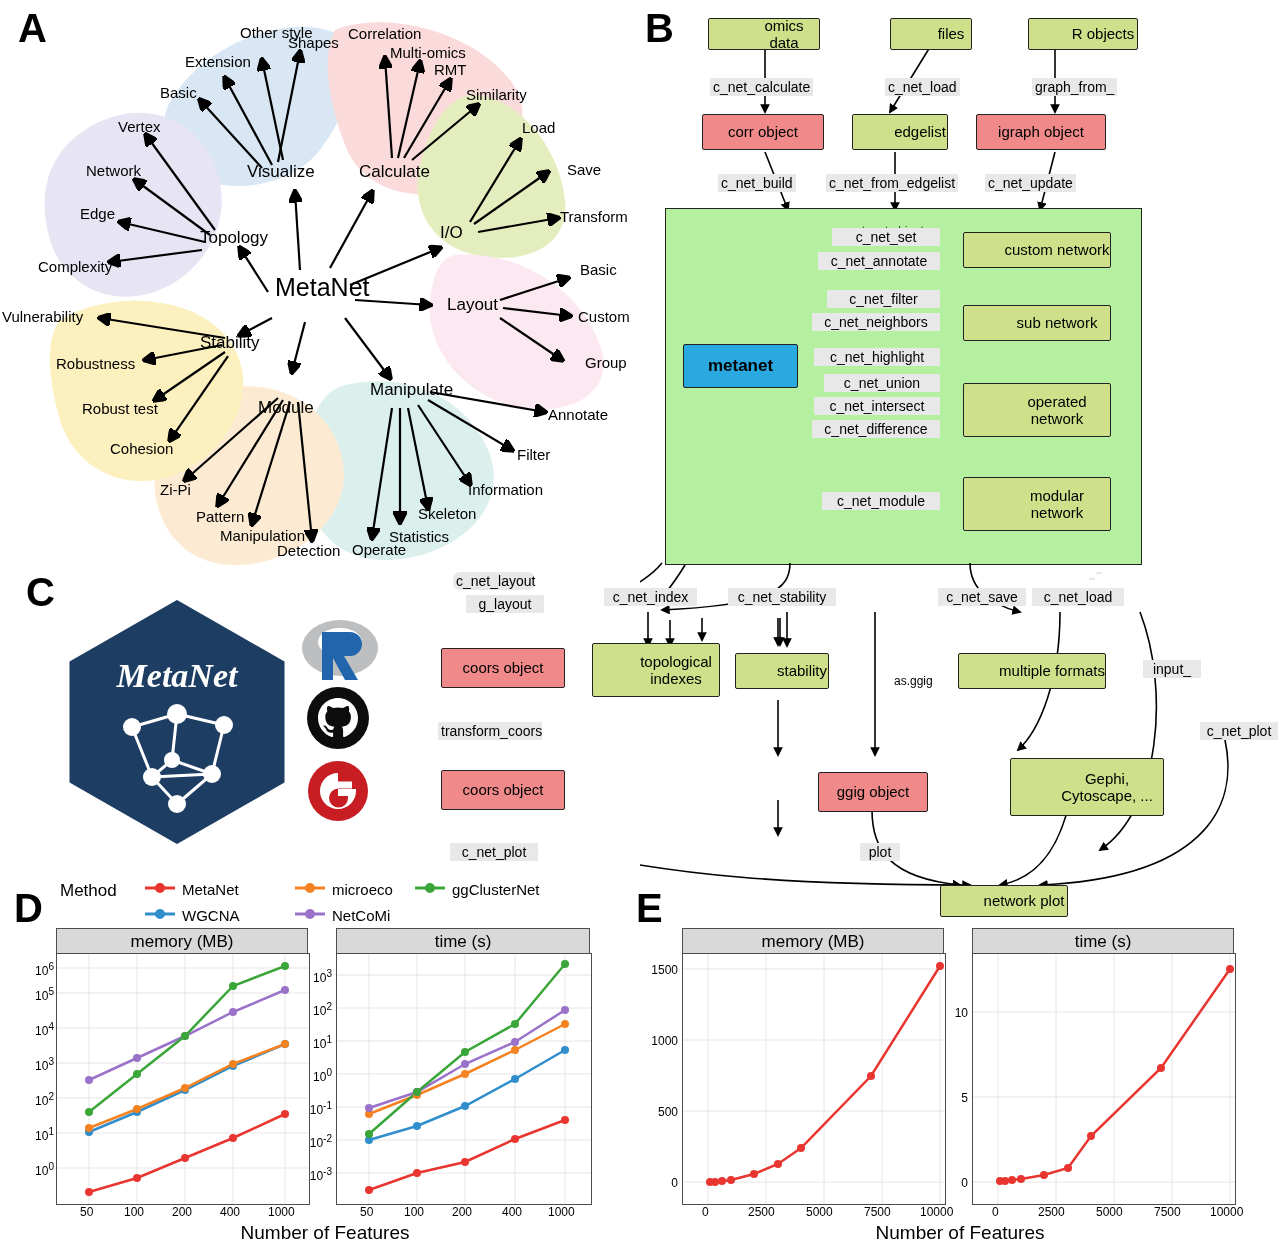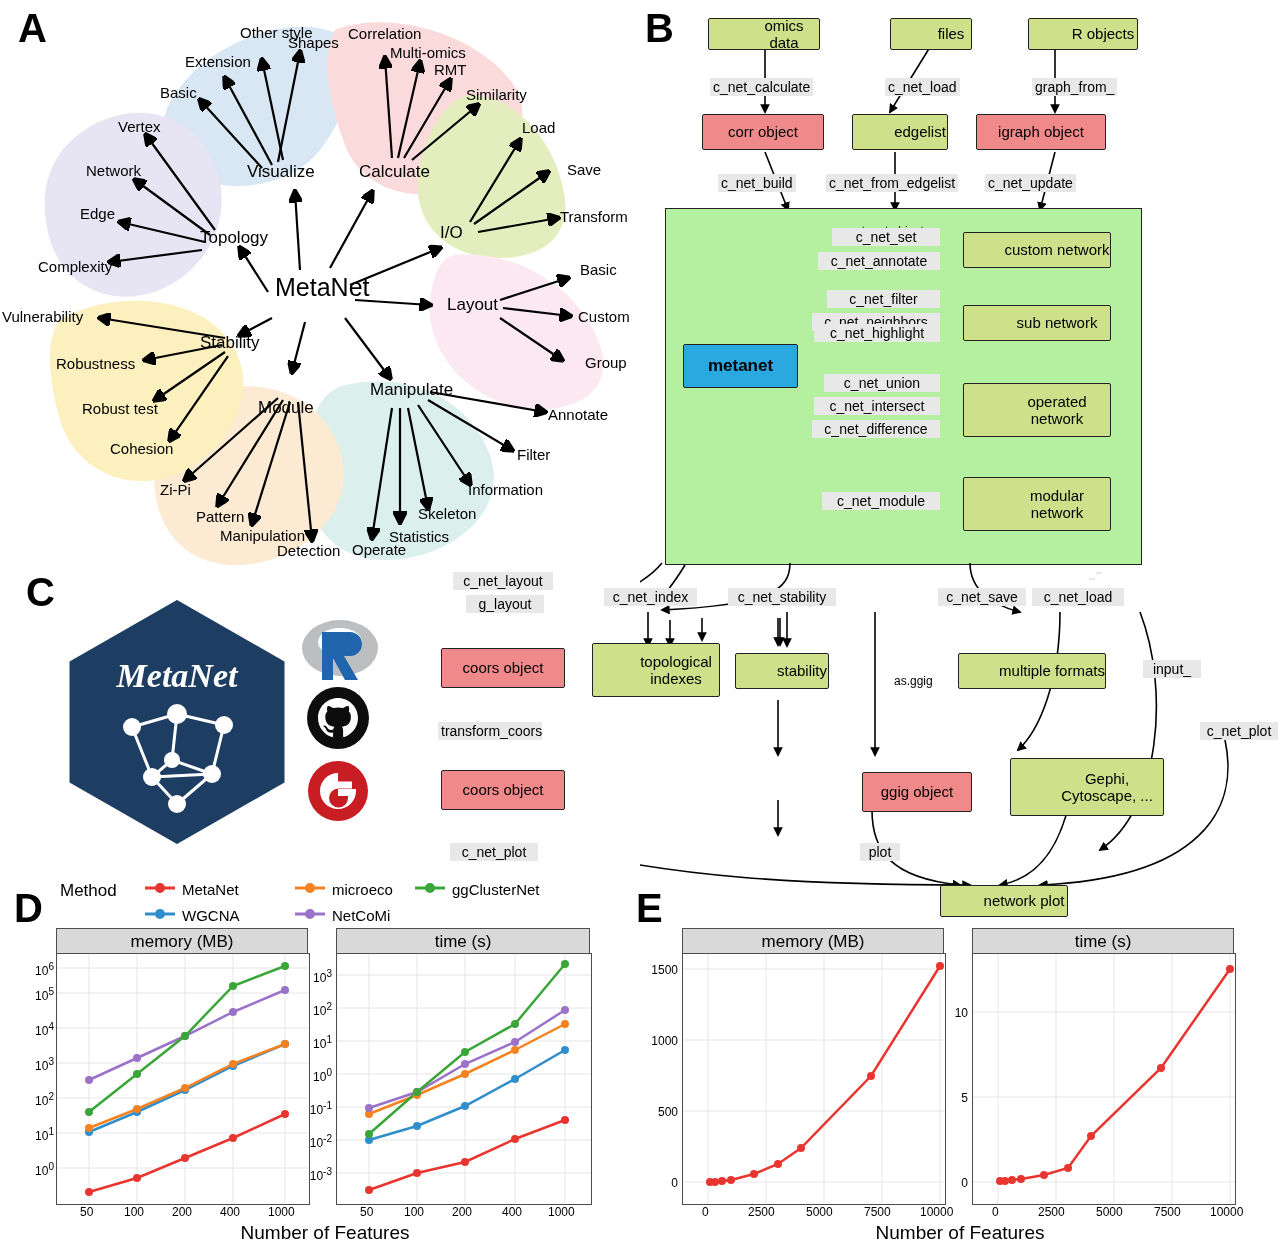--- a/index.html
+++ b/index.html
@@ -204,21 +204,21 @@
 <div class="plain" style="left:845px;top:212px;color:#333;">metanet object</div>
 
 <div class="bx blue" style="left:683px;top:344px;width:115px;height:44px;">metanet</div>
 
 <div class="fn" style="left:832px;top:228px;width:108px;">c_net_set</div>
 <div class="fn" style="left:818px;top:252px;width:122px;">c_net_annotate</div>
 <div class="bx green" style="left:963px;top:232px;width:148px;height:36px;">custom network</div>
 
 <div class="fn" style="left:827px;top:290px;width:113px;">c_net_filter</div>
 <div class="fn" style="left:812px;top:313px;width:128px;">c_net_neighbors</div>
-<div class="fn" style="left:814px;top:324px;width:126px;">c_net_highlight</div>
+<div class="fn" style="left:814px;top:348px;width:126px;">c_net_highlight</div>
 <div class="bx green" style="left:963px;top:305px;width:148px;height:36px;">sub network</div>
 
 <div class="fn" style="left:824px;top:374px;width:116px;">c_net_union</div>
 <div class="fn" style="left:814px;top:397px;width:126px;">c_net_intersect</div>
 <div class="fn" style="left:812px;top:420px;width:128px;">c_net_difference</div>
 <div class="bx green" style="left:963px;top:383px;width:148px;height:54px;">operated network</div>
 
 <div class="fn" style="left:822px;top:492px;width:118px;">c_net_module</div>
 <div class="bx green" style="left:963px;top:477px;width:148px;height:54px;">modular network</div>
 
@@ -244,39 +244,39 @@
     <path d="M232 250 C232 290, 250 318, 320 325"></path>
     <path d="M585 180 C600 250, 560 318, 400 325"></path>
     <path d="M430 240 C420 285, 400 318, 360 325"></path>
   </g>
 </svg>
 
 <div class="fn" style="left:1096px;top:572px;width:0;"></div>
 
 <div class="fn" style="left:1089px;top:578px;width:0px;"></div>
 
-<div class="fn" style="left:453px;top:572px;width:100px;">c_net_layout</div>
+<div class="fn" style="left:453px;top:572px;width:82px;border-radius:7px;">c_net_layout</div>
 <div class="fn" style="left:466px;top:595px;width:78px;">g_layout</div>
 <div class="fn" style="left:604px;top:588px;width:93px;">c_net_index</div>
 <div class="fn" style="left:728px;top:588px;width:108px;">c_net_stability</div>
 <div class="fn" style="left:938px;top:588px;width:88px;">c_net_save</div>
 <div class="fn" style="left:1032px;top:588px;width:92px;">c_net_load</div>
 <div class="plain" style="left:894px;top:662px;">as.ggig</div>
 <div class="fn" style="left:1143px;top:660px;width:58px;">input_</div>
 <div class="fn" style="left:1200px;top:722px;width:78px;">c_net_plot</div>
 <div class="fn" style="left:438px;top:722px;width:104px;">transform_coors</div>
 <div class="fn" style="left:450px;top:843px;width:88px;">c_net_plot</div>
 <div class="fn" style="left:860px;top:843px;width:40px;">plot</div>
 
 <div class="bx red" style="left:441px;top:648px;width:124px;height:40px;">coors object</div>
 <div class="bx green" style="left:592px;top:643px;width:128px;height:54px;">topological indexes</div>
 <div class="bx green" style="left:735px;top:653px;width:94px;height:36px;">stability</div>
 <div class="bx green" style="left:958px;top:653px;width:148px;height:36px;">multiple formats</div>
 <div class="bx red" style="left:441px;top:770px;width:124px;height:40px;">coors object</div>
-<div class="bx red" style="left:818px;top:772px;width:110px;height:40px;margin-left:44px;">ggig object</div>
+<div class="bx red" style="left:818px;top:772px;width:110px;height:40px;">ggig object</div>
 <div class="bx green" style="left:1010px;top:758px;width:154px;height:58px;">Gephi, Cytoscape, ...</div>
 <div class="bx green" style="left:940px;top:885px;width:128px;height:32px;">network plot</div>
 
 <svg width="260" height="260" style="position:absolute;left:52px;top:592px;">
   <polygon points="125,5 235,68 235,192 125,255 15,192 15,68" fill="#1d3d63" stroke="#ffffff" stroke-width="5"></polygon>
   <text x="125" y="95" font-size="34" font-style="italic" font-weight="bold" fill="#ffffff" text-anchor="middle" font-family="Liberation Serif, serif">MetaNet</text>
   <g stroke="#ffffff" stroke-width="3" fill="none">
     <line x1="80" y1="135" x2="125" y2="122"></line>
     <line x1="125" y1="122" x2="172" y2="133"></line>
     <line x1="80" y1="135" x2="100" y2="185"></line>

